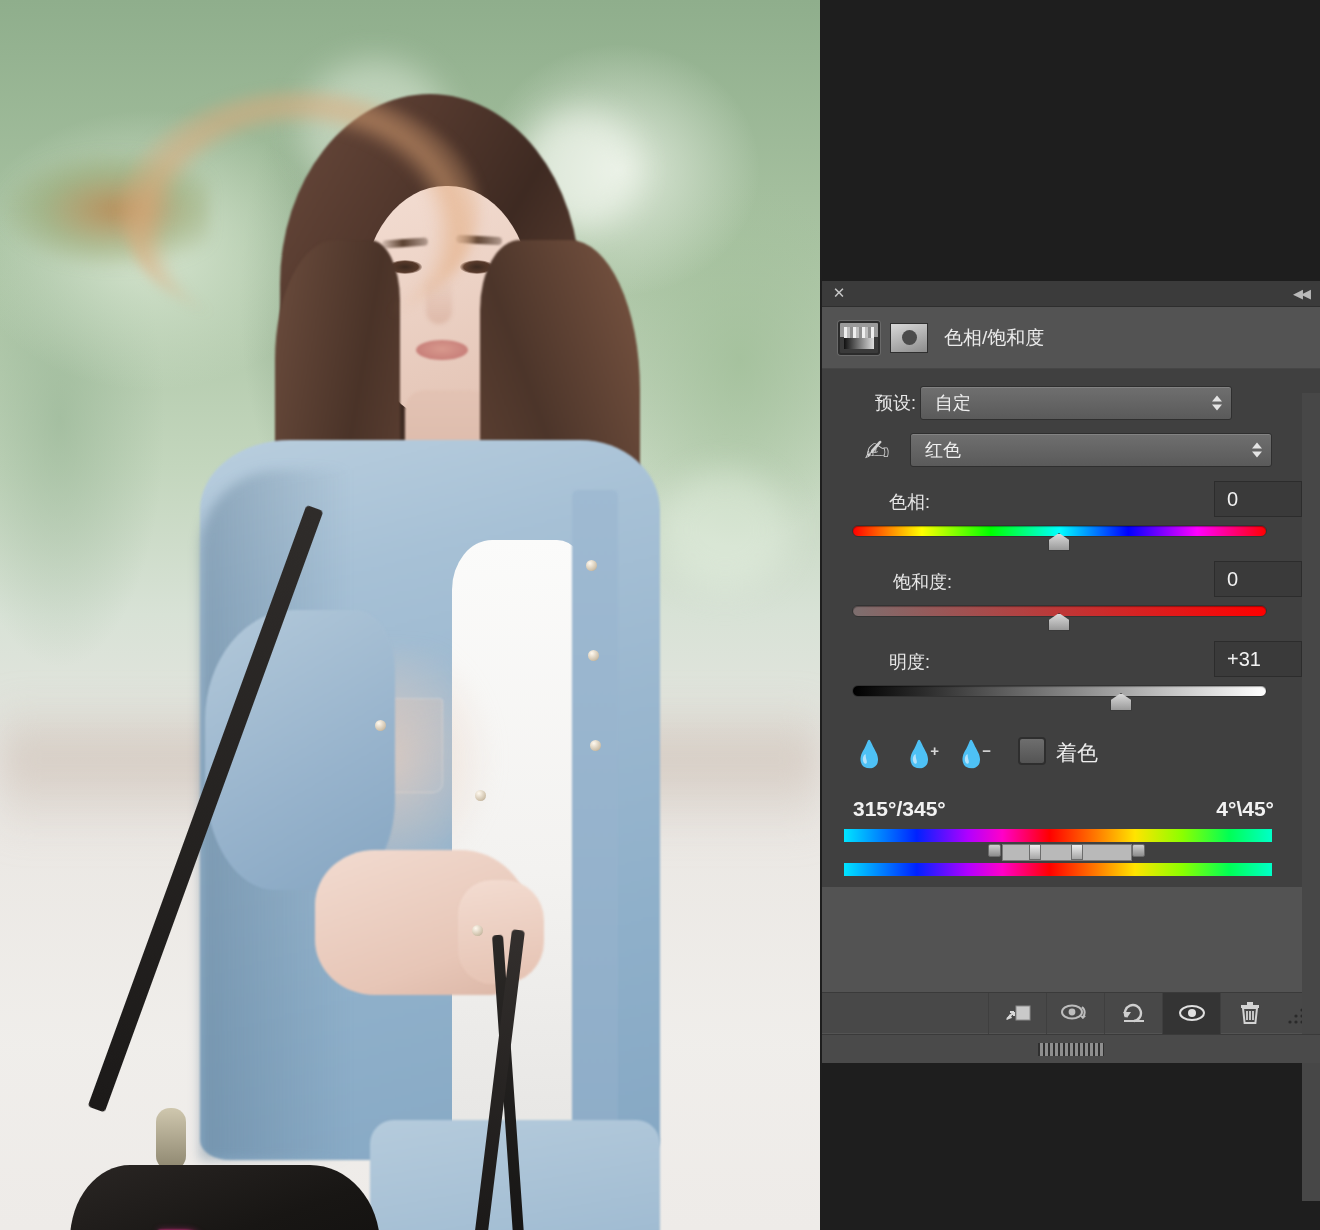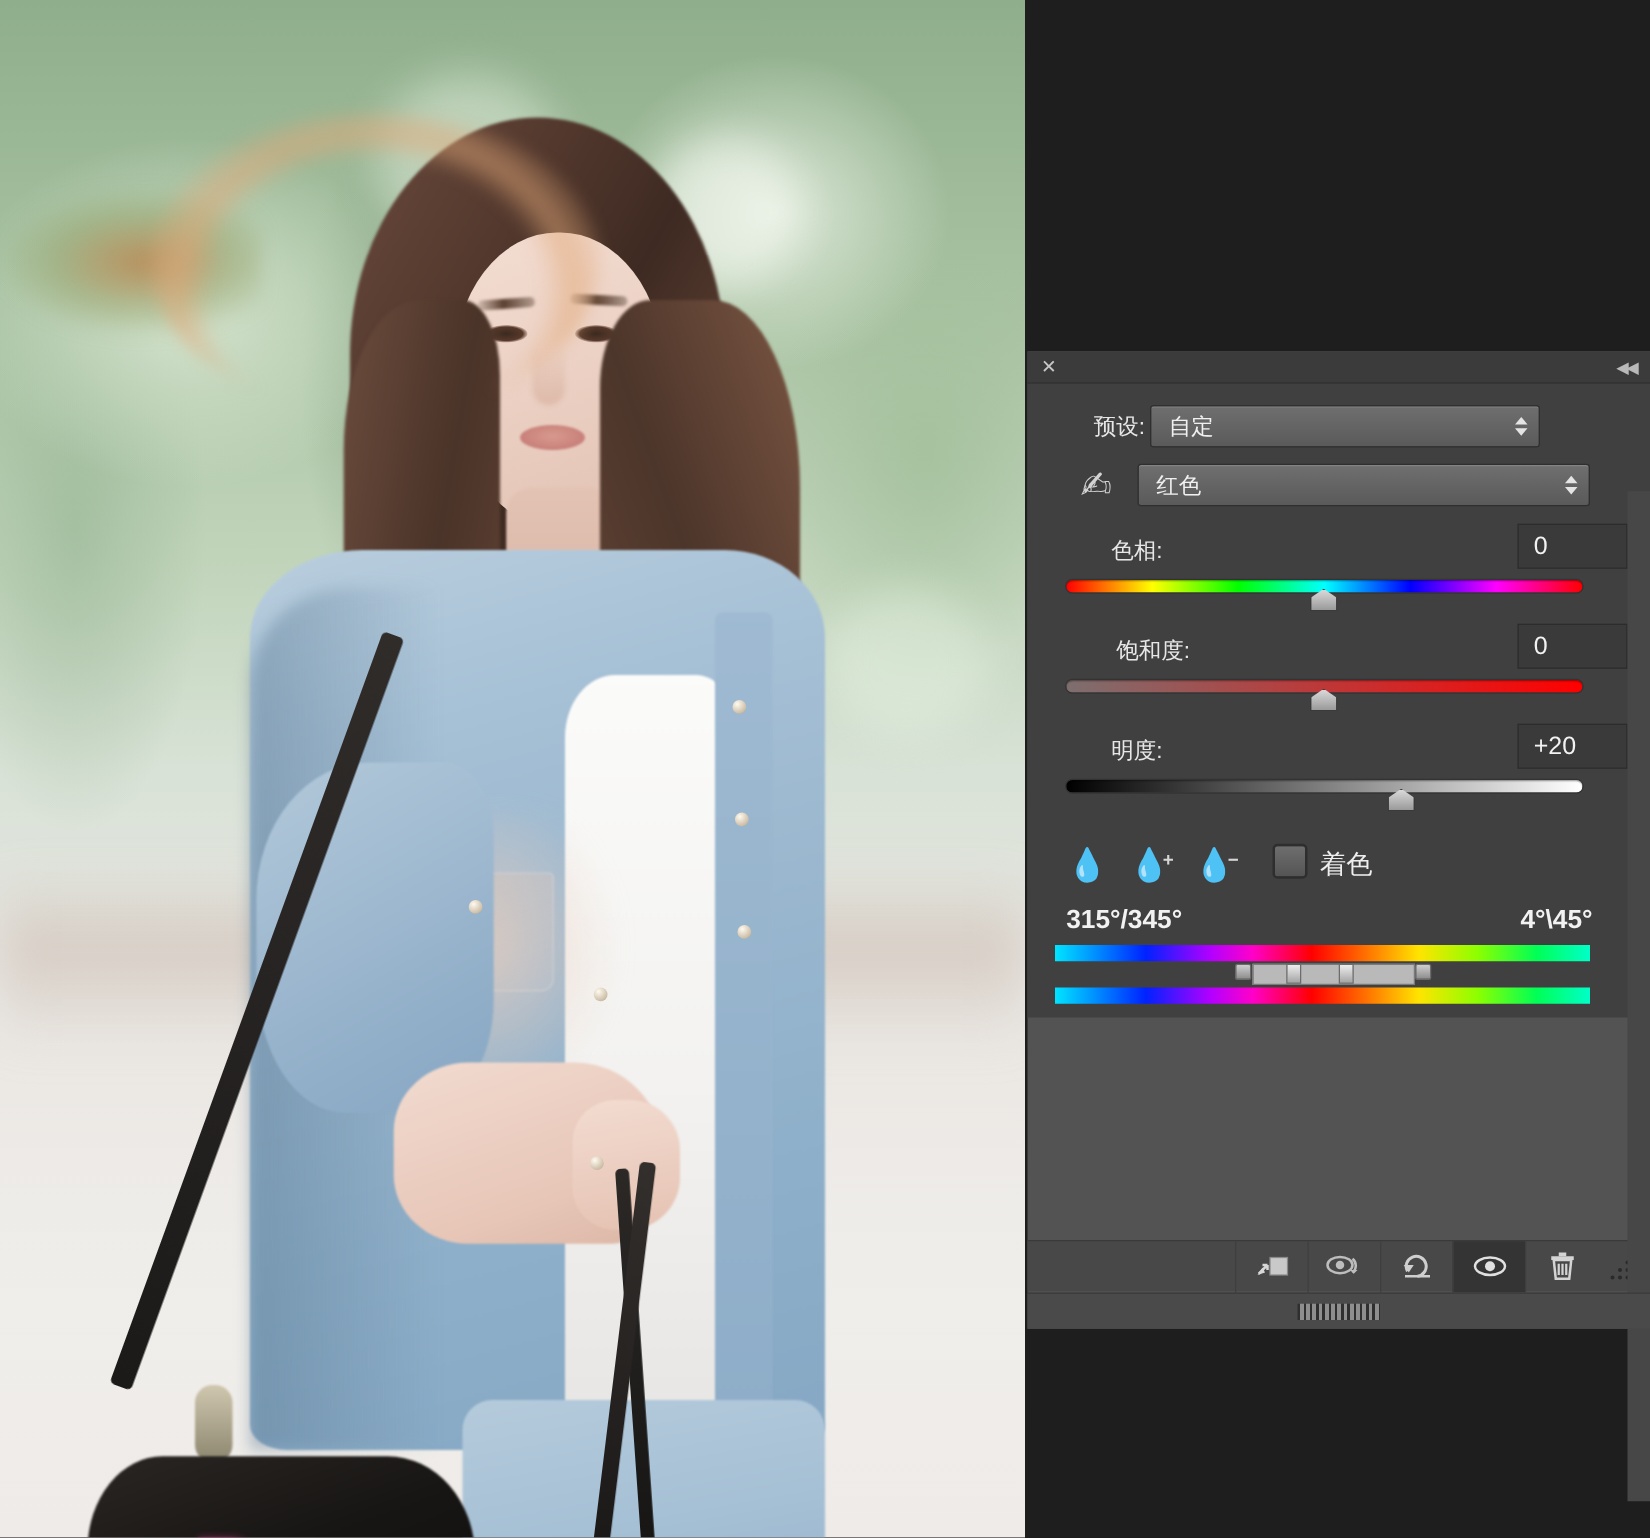--- a/index.html
+++ b/index.html
@@ -361,21 +361,21 @@
   }
   .dropper .sign { position: absolute; right: 1px; bottom: 3px; font-size: 15px; font-weight: bold; }
   #chkColorize {
     position: absolute; left: 196px; top: 6px; width: 28px; height: 28px;
     border: 2px solid #2e2e2e; border-radius: 4px;
     background: linear-gradient(180deg,#6e6e6e,#545454); cursor: pointer;
   }
   #chkLabel { position: absolute; left: 234px; top: 8px; color: #eeeeee; font-size: 21px; }
 
   
-  #degRow { position: relative; height: 30px; margin-top: 9px; color: #f2f2f2; font-size: 21px; font-weight: bold; }
+  #degRow { position: relative; height: 30px; margin-top: 20px; color: #f2f2f2; font-size: 21px; font-weight: bold; }
   #degLeft { position: absolute; left: 31px; top: 0; }
   #degRight { position: absolute; right: 46px; top: 0; }
   .spectrum {
     position: absolute; left: 22px; width: 428px; height: 13px;
     background: linear-gradient(90deg,#00e5ff 0%, #0022ff 17%, #b100ff 29%, #ff00c8 37%,
       #ff0000 48%, #ff7b00 59%, #ffe400 68%, #8cff00 79%, #00ff55 90%, #00ffc8 100%);
   }
   #rangeCtl {
     position: absolute; left: 180px; top: 0; height: 17px; width: 130px;
     background: #b9b9b9; border: 1px solid #7a7a7a;
@@ -473,20 +473,27 @@
 
   <div id="dock">
     <div id="panelGroup">
 
       <div id="panelTitleBar">
         <div id="closeBtn">✕</div>
         <div id="collapseBtn">◀◀</div>
       </div>
 
 
+      <div id="adjHeader">
+        <div id="adjIcon"></div>
+        <div id="maskThumb">
+            <i></i>
+          </div>
+        <div id="adjTitle">色相/饱和度</div>
+      </div>
 
       <div id="controls">
 
         <div class="row">
           <div class="lbl" style="position:absolute;left:0;width:94px;">预设:</div>
           <div class="combo" style="position:absolute;left:98px;width:312px;">
             <span>自定</span>
             <span class="spin">
                 <i class="up"></i>
                 <i class="dn"></i>
@@ -518,21 +525,21 @@
           <div class="lbl" style="position:absolute;left:0;width:130px;">饱和度:</div>
           <div class="valbox">0</div>
         </div>
         <div style="position:relative;height:34px;">
           <div class="slider" id="satBar"></div>
           <div class="thumb" style="left:226px;top:8px;"></div>
         </div>
 
         <div class="row" style="height:46px;margin-bottom:0;">
           <div class="lbl" style="position:absolute;left:0;width:108px;">明度:</div>
-          <div class="valbox">+20</div>
+          <div class="valbox">+31</div>
         </div>
         <div style="position:relative;height:34px;">
           <div class="slider" id="litBar"></div>
           <div class="thumb" style="left:288px;top:8px;"></div>
         </div>
 
         <div id="eyeRow">
           <div class="dropper" style="left:28px;">💧</div>
           <div class="dropper" style="left:78px;">💧<span class="sign">+</span></div>
           <div class="dropper" style="left:130px;">💧<span class="sign">−</span></div>

